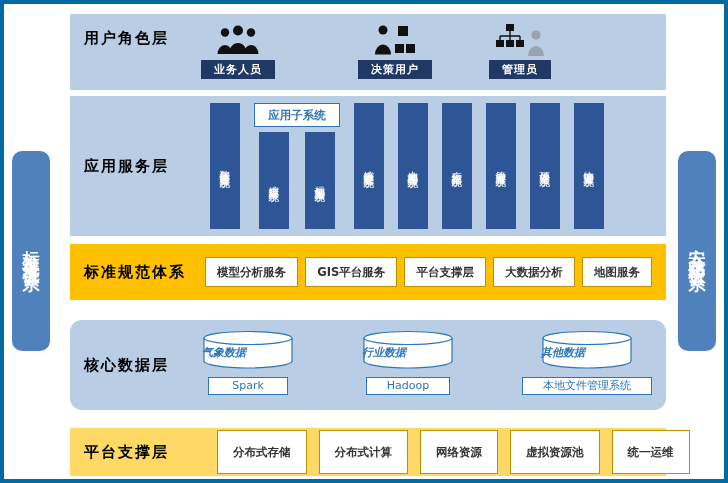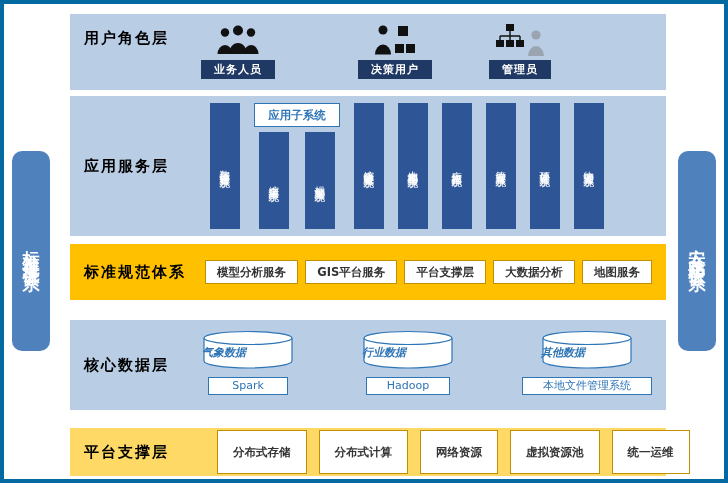--- a/index.html
+++ b/index.html
@@ -61,27 +61,27 @@
   }
   .app-group-row { flex:1; display:flex; justify-content:space-between; padding:0 5px; }
 
   
   #layer-analysis { top:240px; height:56px; background:#FFC000; }
   .svc-row {
     position:absolute; left:135px; right:14px; top:50%; transform:translateY(-50%);
     display:flex; justify-content:space-between;
   }
   .svc {
-    height:24px; background:#fff; border:1px solid #BF8F00; color:#333;
+    height:30px; background:#fff; border:1px solid #BF8F00; color:#333;
     font-size:11.5px; font-weight:bold; display:flex; align-items:center; justify-content:center;
     padding:0 11px; white-space:nowrap; box-sizing:border-box;
   }
 
   
-  #layer-core { top:316px; height:90px; background:#B9CDE5; }
+  #layer-core { top:316px; height:90px; background:#B9CDE5;border-radius:12px; }
   .db-row {
     position:absolute; left:132px; right:14px; top:10px;
     display:flex; justify-content:space-between;
   }
   .db-col { display:flex; flex-direction:column; align-items:center; gap:7px; }
   .db-shape { position:relative; width:92px; height:40px; }
   .db-shape svg { position:absolute; left:0; top:0; }
   .db-label {
     position:absolute; left:0; right:0; top:15px; text-align:left;
     color:#2E75B6; font-size:11px; font-weight:bold; white-space:nowrap;font-style:italic;

